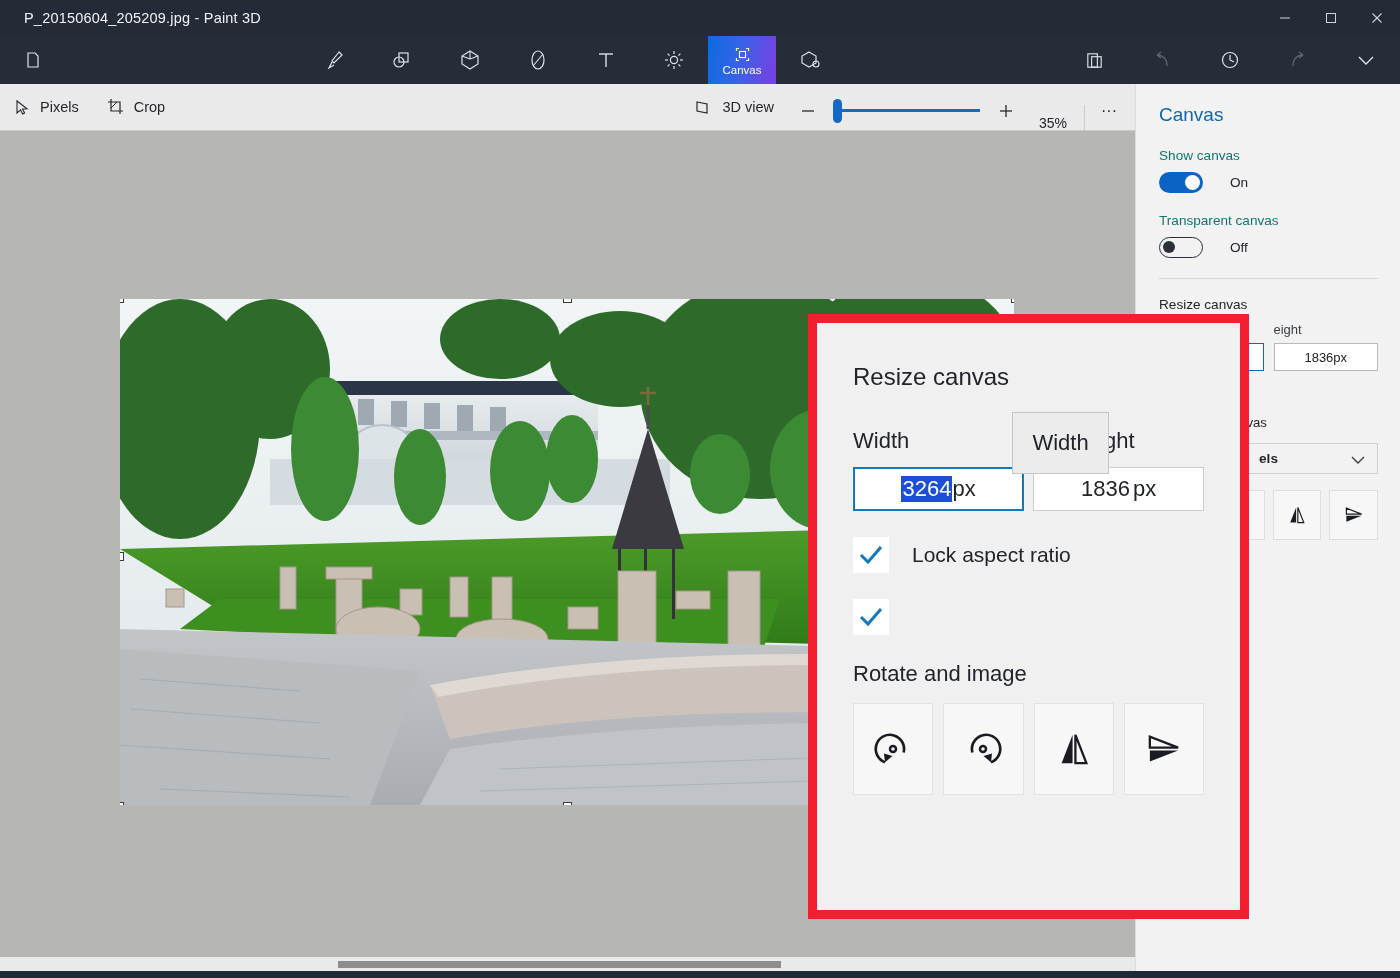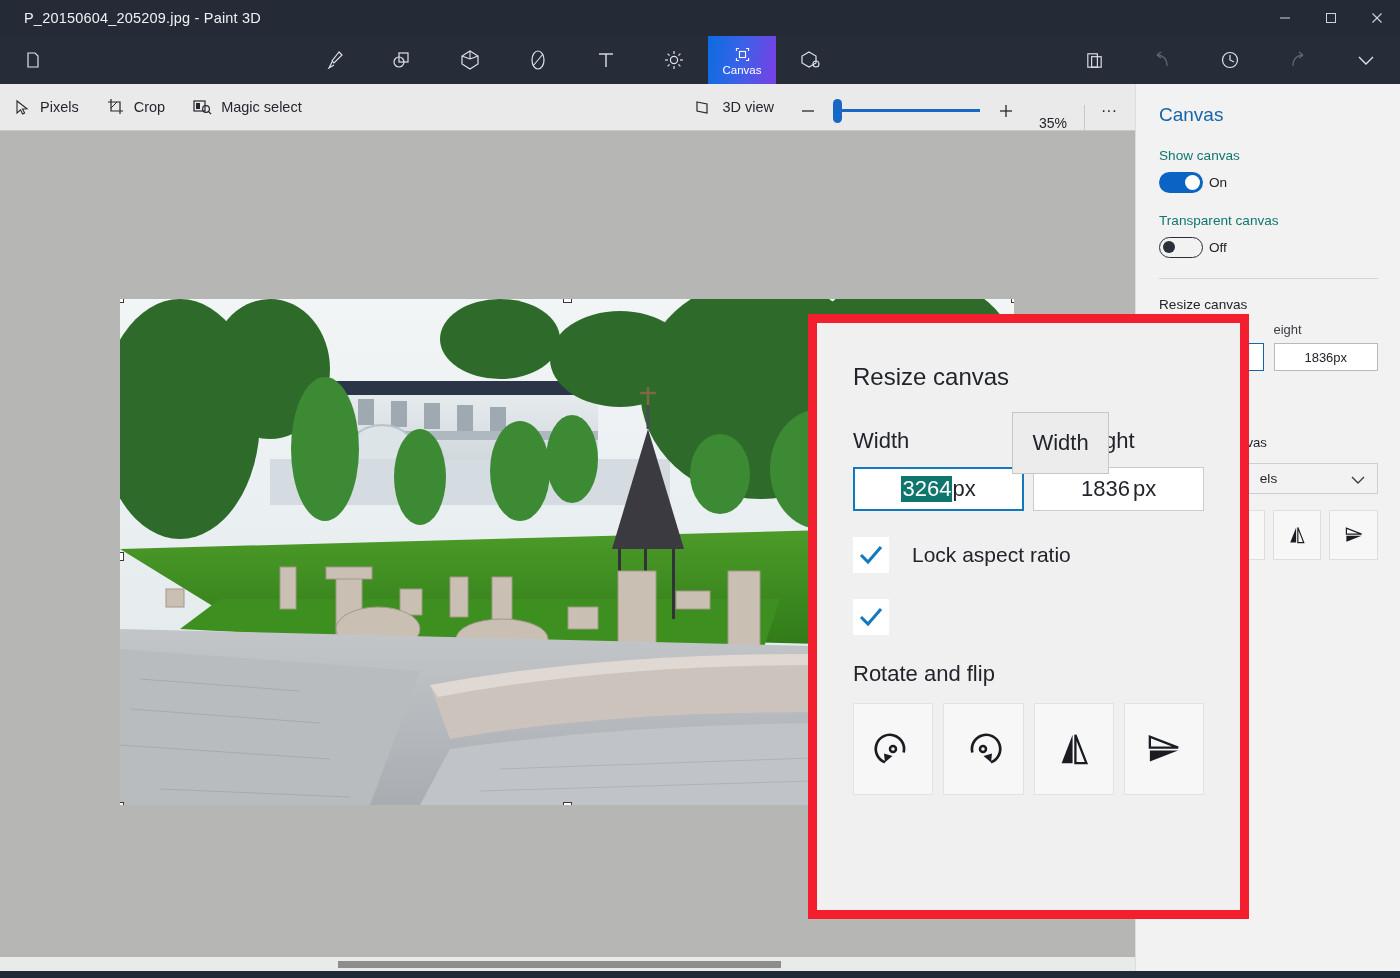--- a/index.html
+++ b/index.html
@@ -69,40 +69,40 @@
   #scrollbar-h .thumb{ position:absolute; left:338px; top:4px; width:443px; height:7px; background:#8d8d8d;}
   #botborder{ position:absolute; left:0; top:971px; width:1400px; height:7px; background:#1f2a38;}
   
   #panel{
     position:absolute; left:1135px; top:84px; width:265px; height:887px;
     background:#f2f2f2; border-left:1px solid #dcdcdc; padding:20px 22px 0 23px;
     color:#22242b;
   }
   #panel h1{ font-size:19px; font-weight:400; color:#1565a8; margin-bottom:22px;}
   .plabel{ font-size:13.6px; margin-bottom:9px; color:#0f766e;}
-  .toggle-row{ display:flex; align-items:center; gap:6px; margin-bottom:20px;}
+  .toggle-row{ display:flex; align-items:center; gap:27px; margin-bottom:20px;}
   .toggle{ width:44px;height:21px;border-radius:11px;position:relative;}
   .toggle.on{ background:#0b64c4;}
   .toggle.on .knob{ position:absolute;right:3px;top:3px;width:15px;height:15px;border-radius:50%;background:#fff;}
   .toggle.off{ background:#f2f2f2;border:1.6px solid #2b2f3a;}
   .toggle.off .knob{ position:absolute;left:3px;top:2.6px;width:12px;height:12px;border-radius:50%;background:#2b2f3a;}
   .tstate{ font-size:13.6px;}
   .divider{ height:1px;background:#d5d5d5;margin:4px 0 18px 0;}
   .sect{ font-size:13.6px;margin-bottom:10px;}
   .field-row{ display:flex; gap:10px; margin-bottom:6px;}
   .fl{ font-size:13px;color:#3a3d45; flex:1;}
   .inp{ flex:1; height:28px;border:1px solid #b9b9b9;background:#fff;
         display:flex;align-items:center;justify-content:center;font-size:13px;}
   .inp.focus{ border:1.6px solid #1565a8;}
   .cbrow{ display:flex; align-items:center; gap:10px; margin-bottom:12px;}
   .cb{ width:18px;height:18px;background:#fff;display:flex;align-items:center;justify-content:center;}
   .cb svg{display:block;}
   .cbl{ font-size:13.2px;}
   .select{ height:31px;border:1px solid #cfcfcf;background:#f2f2f2;display:flex;
-           align-items:center;justify-content:center;position:relative;font-size:13.6px;margin-bottom:16px;}
+           align-items:center;justify-content:center;position:relative;font-size:13.6px;margin-bottom:16px;font-weight:bold;}
   .select .chev{ position:absolute; right:12px; top:9px;}
   .btnrow{ display:flex; gap:8px;}
   .sqbtn{ width:55px;height:50px;border:1px solid #dedede;background:#f7f7f7;
           display:flex;align-items:center;justify-content:center;}
   
   #overlay{
     position:absolute; left:808px; top:314px; width:441px; height:605px;
     background:#f0f0f0; border:9px solid #f41f2e; z-index:30;
   }
   #ov-inner{ position:relative; width:100%;height:100%; padding:40px 36px 0 36px; color:#22242b;}
@@ -112,21 +112,21 @@
   #ov-h-label{ position:absolute; left:234px; top:7px; font-size:22px;}
   #ov-tooltip{
     position:absolute; left:159px; top:-9px; width:97px; height:62px;
     background:#ececec; border:1px solid #c6c6c6;
     display:flex;align-items:center;justify-content:center; font-size:22px; z-index:5;
   }
   #ov-fields{ display:flex; gap:9px; margin-top:6px;}
   .ovinp{ width:191px;height:44px;background:#fff;border:1px solid #cccccc;
           display:flex;align-items:center;justify-content:center;font-size:22px;}
   .ovinp.focused{ border:2px solid #1279bd;}
-  .selnum{ background:#0f766e;color:#fff;padding:0 1px;}
+  .selnum{ background:#1d4ed8;color:#fff;padding:0 1px;}
   .ovcb{ display:flex;align-items:center;gap:23px;margin-top:26px;}
   .ovcb .box{ width:36px;height:36px;background:#fff;display:flex;align-items:center;justify-content:center;}
   .ovcb .txt{ font-size:21px;}
   #ov-select{ margin-top:26px;height:62px;border:1px solid #d8d8d8;background:#f7f7f7;
               display:flex;align-items:center;justify-content:center;font-size:23px;position:relative;}
   #ov-select .chev{ position:absolute;right:24px;top:20px;}
   #ov-rot-title{ font-size:22px;margin-top:26px;margin-bottom:16px;}
   #ov-btns{ display:flex;gap:10px;}
   .ovsq{ width:87px;height:92px;border:1px solid #e2e2e2;background:#f7f7f7;
          display:flex;align-items:center;justify-content:center;}
@@ -269,29 +269,20 @@
     </svg>
     <span class="tl">Pixels</span>
   </div>
   <div class="tool">
     <svg width="18" height="18" viewBox="0 0 18 18">
       <path d="M4 1 V13 H16" fill="none" stroke="#26272e" stroke-width="1.2"></path>
       <path d="M1 4 H13 V16" fill="none" stroke="#26272e" stroke-width="1.2"></path>
       <line x1="10" y1="4" x2="4" y2="10" stroke="#26272e" stroke-width="1"></line>
     </svg>
     <span class="tl">Crop</span>
-  </div>
-  <div class="tool">
-    <svg width="19" height="17" viewBox="0 0 19 17">
-      <rect x="1" y="2" width="11" height="10" fill="none" stroke="#26272e" stroke-width="1.2"></rect>
-      <rect x="3" y="4" width="4" height="6" fill="#26272e"></rect>
-      <circle cx="13" cy="10" r="3.4" fill="none" stroke="#26272e" stroke-width="1.2"></circle>
-      <line x1="15.4" y1="12.4" x2="18" y2="15" stroke="#26272e" stroke-width="1.2"></line>
-    </svg>
-    <span class="tl">Magic select</span>
   </div>
 
   <div id="zoomgroup">
     <div class="tool">
       <svg width="18" height="15" viewBox="0 0 18 15">
         <path d="M2 2 L12 4 L12 13 L2 11 Z" fill="none" stroke="#26272e" stroke-width="1.2"></path>
       </svg>
       <span class="tl">3D view</span>
     </div>
     <div class="zbtn">
@@ -463,21 +454,21 @@
   </div>
 
   <div class="divider"></div>
 
   <div class="sect">Resize canvas</div>
 
   <div class="field-row">
     <div class="fl">dth</div>
     <div class="fl">eight</div>
   </div>
-  <div class="field-row" style="margin-bottom:32px;">
+  <div class="field-row" style="margin-bottom:12px;">
     <div class="inp focus"></div>
     <div class="inp">1836px</div>
   </div>
 
   <div class="cbrow">
     <div class="cb">
       <svg width="14" height="14" viewBox="0 0 14 14">
           <path d="M2 7 L5.5 10.5 L12 3" fill="none" stroke="#1279bd" stroke-width="1.8"></path>
         </svg>
     </div>
@@ -563,21 +554,21 @@
     </div>
     <div class="ovcb">
       <div class="box">
         <svg width="28" height="28" viewBox="0 0 28 28">
             <path d="M4 14 L11 21 L24 6" fill="none" stroke="#1279bd" stroke-width="3"></path>
           </svg>
       </div>
     </div>
 
 
-    <div id="ov-rot-title">Rotate and flip</div>
+    <div id="ov-rot-title">Rotate and image</div>
     <div id="ov-btns">
       <div class="ovsq">
         <svg width="46" height="46" viewBox="0 0 26 26">
           <path d="M19 15 A8 8 0 1 0 8.5 20.5" fill="none" stroke="#1a1c22" stroke-width="1.5"></path>
           <path d="M8.5 20.5 l-0.6 -5 l4.8 1.4 Z" fill="#1a1c22"></path>
           <circle cx="13" cy="13" r="1.7" fill="none" stroke="#1a1c22" stroke-width="1.4"></circle>
         </svg>
       </div>
       <div class="ovsq">
         <svg width="46" height="46" viewBox="0 0 26 26">

